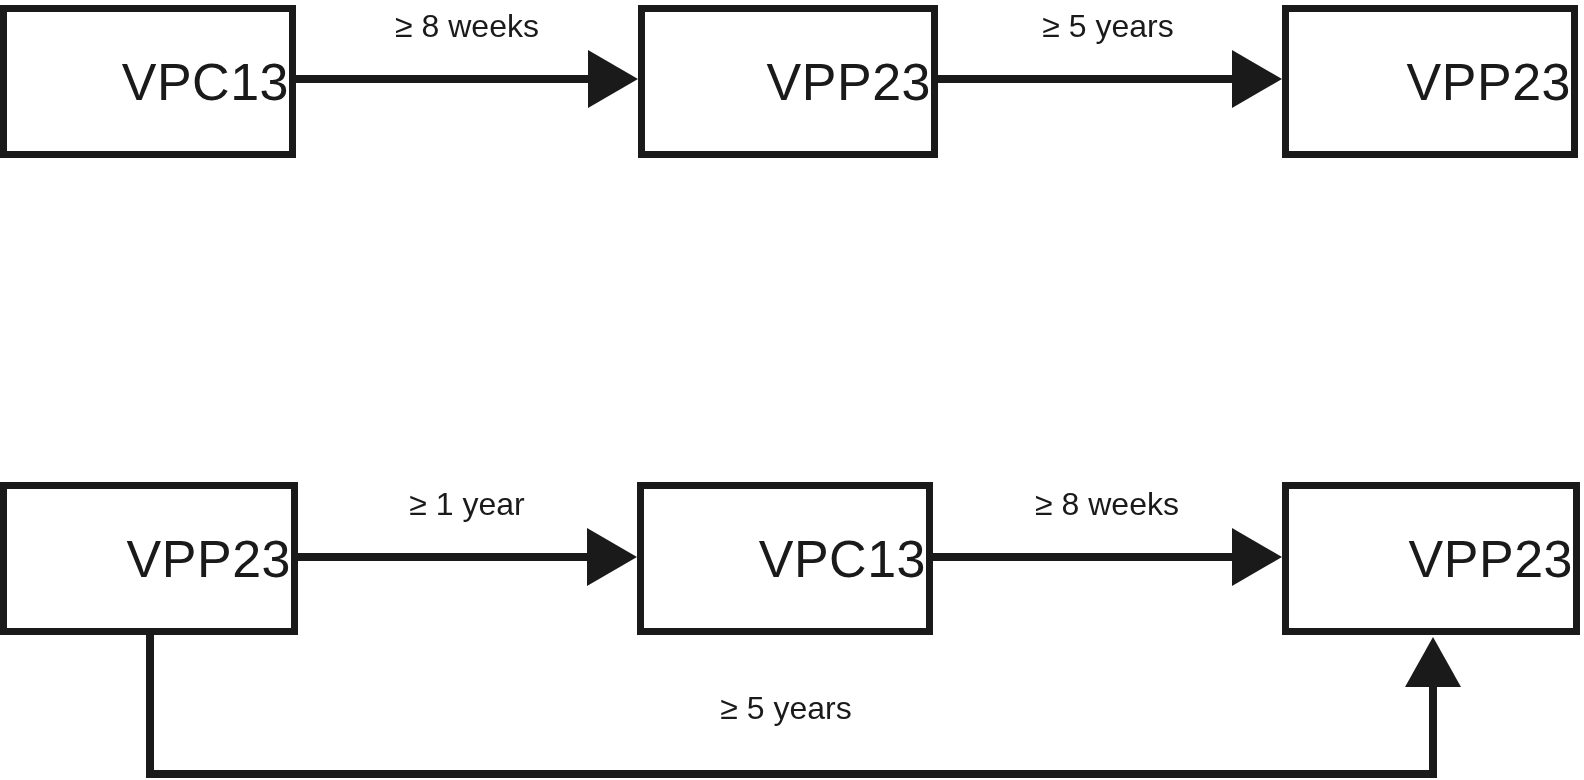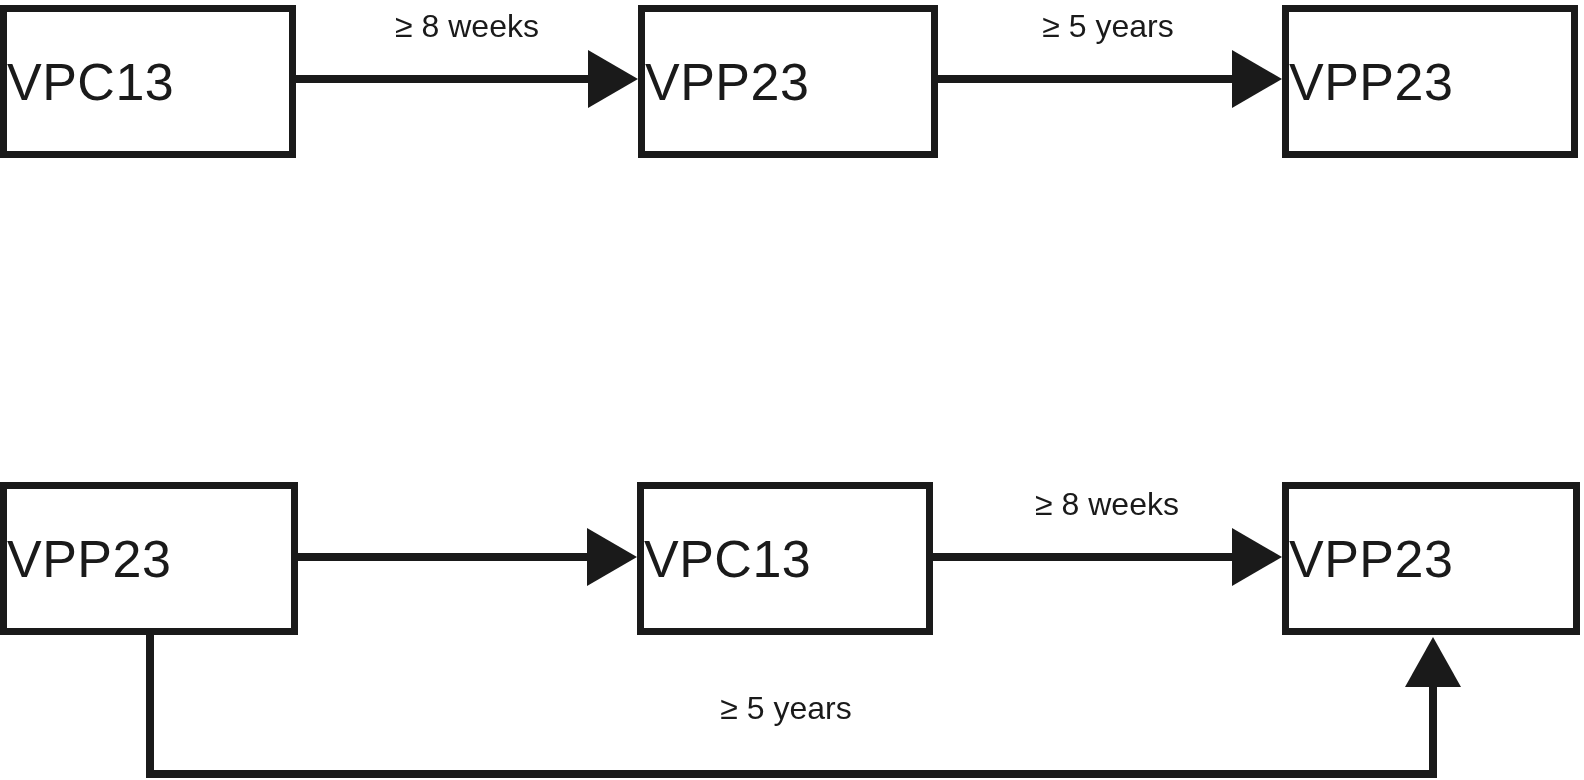--- a/index.html
+++ b/index.html
@@ -20,21 +20,21 @@
     font-family: "Liberation Sans", sans-serif;
     color: var(--ink);
   }
   .box {
     position: absolute;
     box-sizing: border-box;
     border: 7px solid var(--ink);
     background: var(--bg);
     display: flex;
     align-items: center;
-    justify-content: flex-start;
+    justify-content: flex-end;
   }
   .box span {
     font-size: 52px;
     letter-spacing: 0.5px;
     line-height: 1;
     color: var(--ink);
   }
   .hline {
     position: absolute;
     height: 8px;
@@ -98,20 +98,21 @@
   </div>
   <div class="box" style="left:637px; top:482px; width:296px; height:153px;">
     <span>VPC13</span>
   </div>
   <div class="box" style="left:1282px; top:482px; width:298px; height:153px;">
     <span>VPP23</span>
   </div>
 
   <div class="hline" style="left:298px; top:553px; width:289px;"></div>
   <div class="head-right" style="left:587px; top:528px;"></div>
+  <div class="arrow-label" style="left:467px; top:488px;">≥ 1 year</div>
 
   <div class="hline" style="left:933px; top:553px; width:299px;"></div>
   <div class="head-right" style="left:1232px; top:528px;"></div>
   <div class="arrow-label" style="left:1107px; top:488px;">≥ 8 weeks</div>
 
   <div class="vline" style="left:146px; top:635px; height:143px;"></div>
   <div class="hline" style="left:146px; top:770px; width:1291px;"></div>
   <div class="vline" style="left:1429px; top:685px; height:93px;"></div>
   <div class="head-up" style="left:1405px; top:637px;"></div>
   <div class="arrow-label" style="left:786px; top:692px;">≥ 5 years</div>

